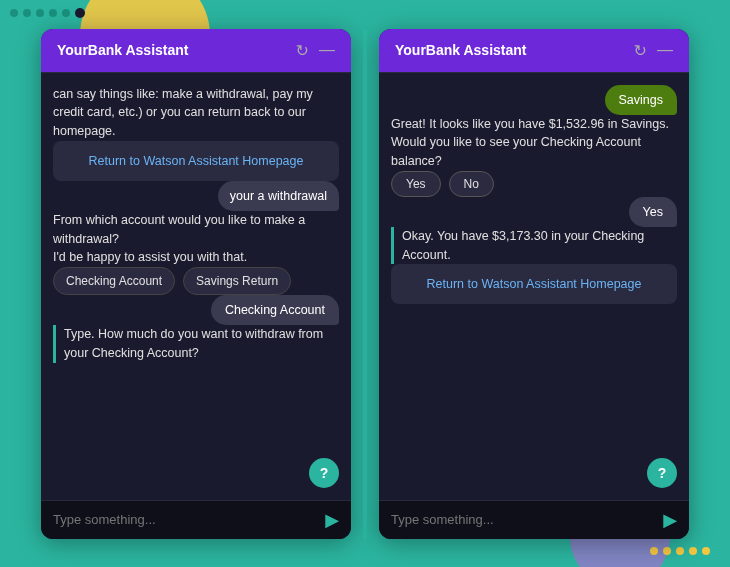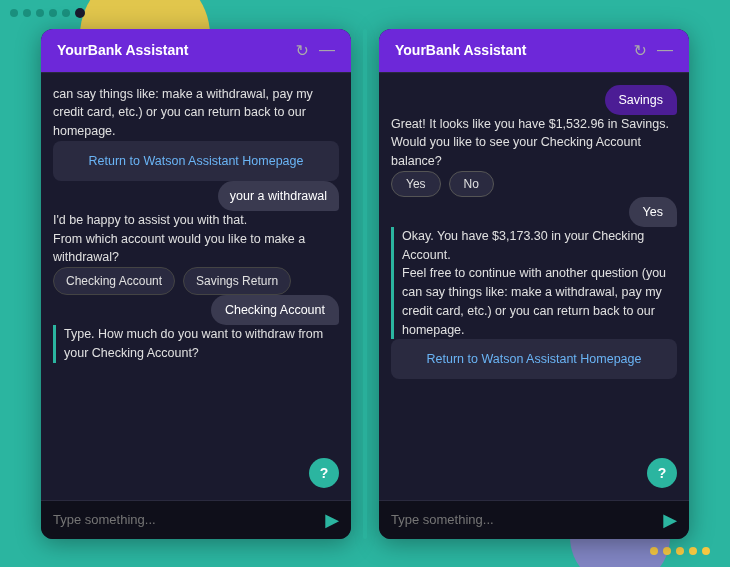--- a/index.html
+++ b/index.html
@@ -198,21 +198,21 @@
       border: 1px solid #555;
       border-radius: 20px;
       padding: 5px 14px;
       font-size: 12px;
       cursor: pointer;
     }
 
     
     .tag-bubble {
       align-self: flex-end;
-      background: #4c1d95;
+      background: #4d7c0f;
       color: #ffffff;
       font-size: 12.5px;
       padding: 8px 14px;
       border-radius: 16px 16px 4px 16px;
     }
 
     
     .yes-bubble {
       align-self: flex-end;
       background: #3a3a50;
@@ -305,22 +305,22 @@
     <div class="chat-body">
 
       <div class="msg-bot">
         <span>can say things like: make a withdrawal, pay my credit card, etc.) or you can return back to our homepage.</span>
       </div>
 
       <button class="chat-link-btn">Return to Watson Assistant Homepage</button>
 
       <div class="msg-user">your a withdrawal</div>
 
+      <div class="msg-bot">From which account would you like to make a withdrawal?</div>
       <div class="msg-bot">I'd be happy to assist you with that.</div>
-      <div class="msg-bot">From which account would you like to make a withdrawal?</div>
 
       <div class="option-buttons">
         <button class="option-btn">Checking Account</button>
         <button class="option-btn">Savings Return</button>
       </div>
 
       <div class="msg-user-pill">Checking Account</div>
 
       <div class="msg-bot with-border">Type. How much do you want to withdraw from your Checking Account?</div>
 
@@ -352,21 +352,20 @@
 
       <div class="yes-no-buttons">
         <button class="yn-btn">Yes</button>
         <button class="yn-btn">No</button>
       </div>
 
       <div class="yes-bubble">Yes</div>
 
       <div class="msg-bot with-border">
         <div style="margin-bottom:0;">Okay. You have $3,173.30 in your Checking Account.</div>
-        <div>Feel free to continue with another question (you can say things like: make a withdrawal, pay my credit card, etc.) or you can return back to our homepage.</div>
       </div>
 
       <button class="chat-link-btn">Return to Watson Assistant Homepage</button>
 
       <button class="help-btn">?</button>
     </div>
 
     <div class="chat-footer">
       <input class="chat-input" type="text" placeholder="Type something..." style="">
       <button class="send-btn">▶</button>

